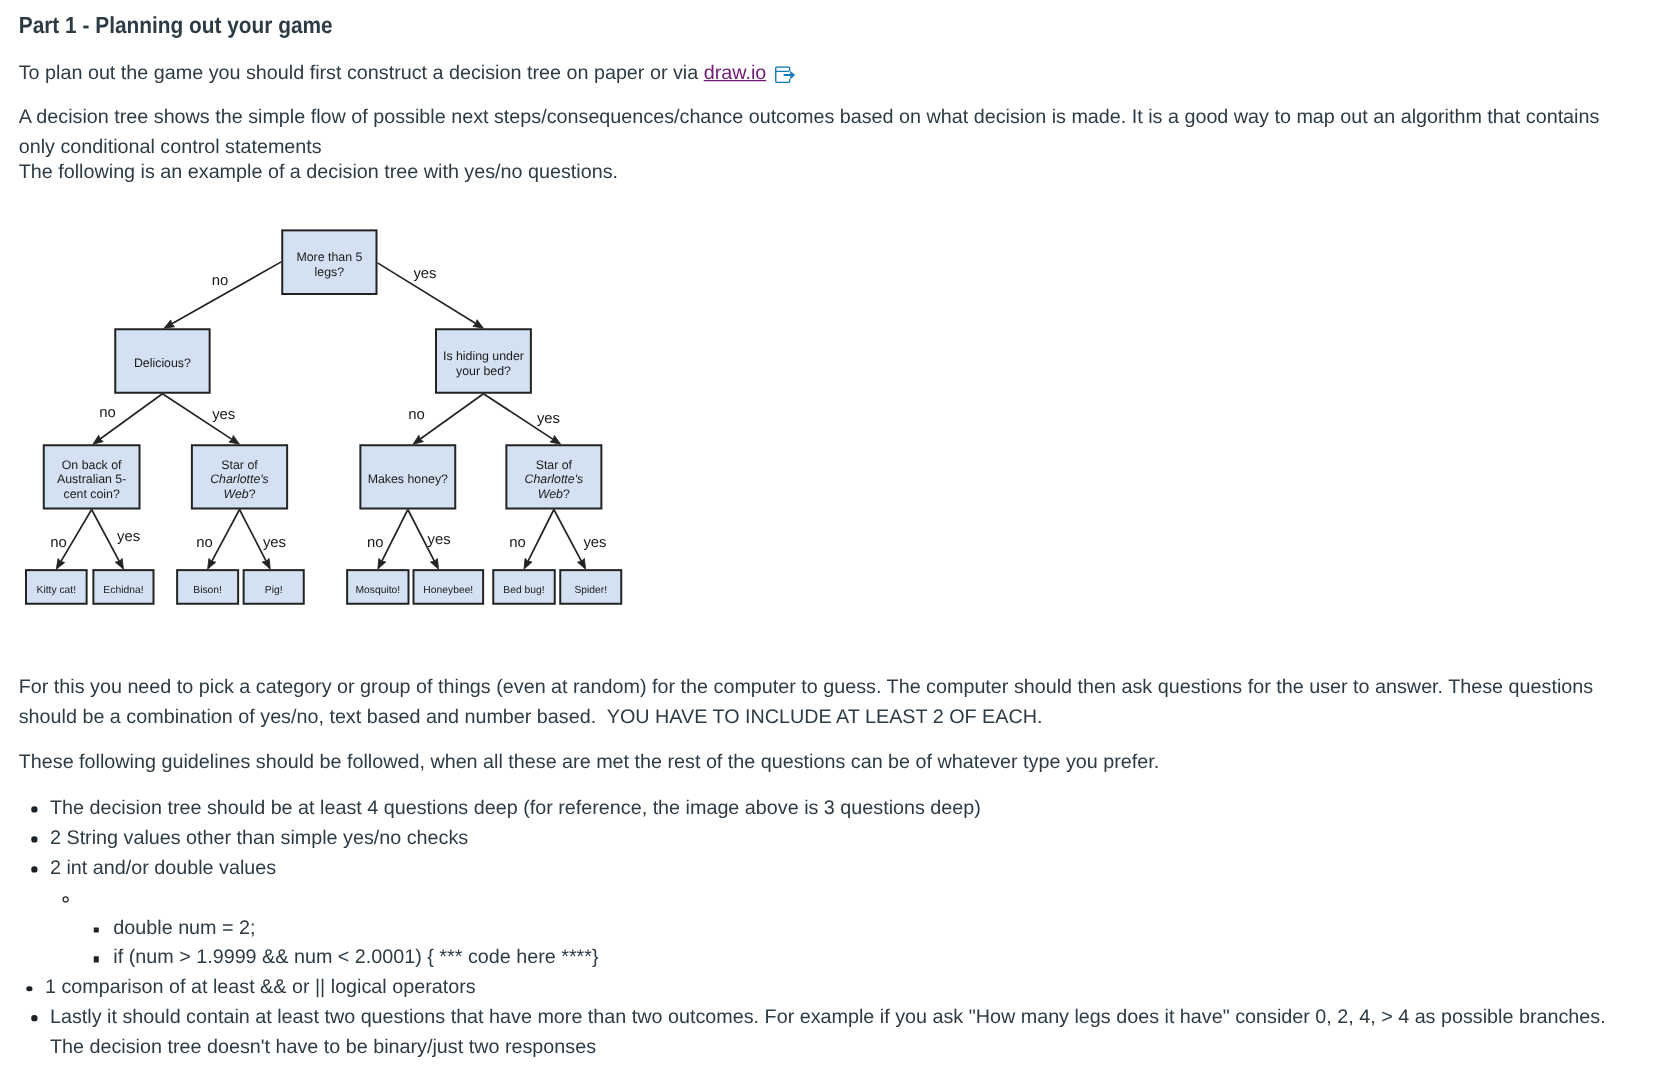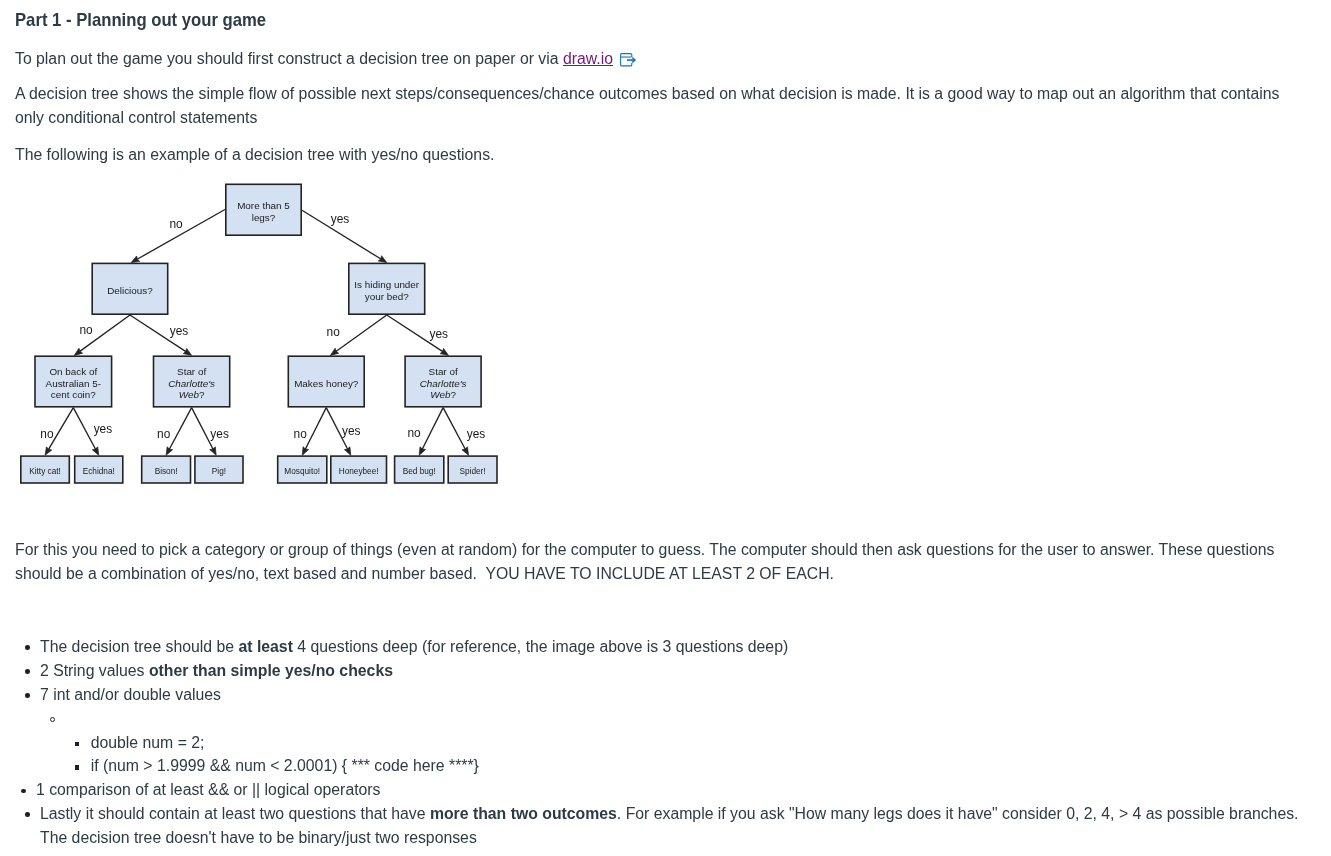--- a/index.html
+++ b/index.html
@@ -18,39 +18,39 @@
   svg.diagram{position:absolute;left:0px;top:170px;
               font-family:"Liberation Sans",sans-serif;}
   .bullets{position:absolute;left:0px;top:0px;font-size:15.8px;
            line-height:23.85px;color:#2D3B45;}
   .li{position:absolute;font-size:15.8px;line-height:23.85px;}
   .mk{position:absolute;}
   .mk.disc{width:4.6px;height:4.6px;border-radius:50%;background:#1b2329;}
   .mk.circ{width:5.2px;height:5.2px;border-radius:50%;border:1.0px solid #22282d;
            box-sizing:border-box;background:transparent;}
   .mk.sq{width:4.3px;height:4.3px;background:#1b2329;}
-  b{font-weight:bold;}
+  b{font-weight:normal;}
 </style>
 </head>
 <body>
 
 <div class="page">
 <h2 class="title">Part 1 - Planning out your game</h2>
 <p class="para" style="top:47px"><span>To plan out the game you should first construct a decision tree on paper or via </span><a class="link" href="#">draw.io</a></p>
 <span class="extlink"><svg width="18" height="14" viewBox="0 0 18 14">
         <g fill="none" stroke="#1179ba" stroke-width="1.1">
           <path d="M11.75 5.2 V1.55 a0.95 0.95 0 0 0 -0.95 -0.95 h-9.25 a0.95 0.95 0 0 0 -0.95 0.95 v10.4 a0.95 0.95 0 0 0 0.95 0.95 h9.25 a0.95 0.95 0 0 0 0.95 -0.95 v-3.6"></path>
           <path d="M0.6 4.05 H11.75"></path>
         </g>
         <path d="M11.9 4.0 v6.1" stroke="#ffffff" stroke-width="1.5" fill="none"></path>
         <path d="M12.35 5.7 v-1.75 l3.6 3.1 -3.6 3.1 v-1.75 z" fill="#1179ba" stroke="#1179ba" stroke-width="0.3" stroke-linejoin="miter"></path>
         <path d="M6.9 7.05 H12.5" fill="none" stroke="#1179ba" stroke-width="1.65"></path>
       </svg></span>
 <p class="para" style="top:82px">A decision tree shows the simple flow of possible next steps/consequences/chance outcomes based on what decision is made. It is a good way to map out an algorithm that contains only conditional control statements</p>
-<p class="para" style="top:143px">The following is an example of a decision tree with yes/no questions.</p>
+<p class="para" style="top:126px">The following is an example of a decision tree with yes/no questions.</p>
 <svg class="diagram" width="520" height="330" viewBox="0 0 520 330">
 <g>
 <path d="M 225.00 39.50 L 137.12 89.25" fill="none" stroke="#232323" stroke-width="1.35"></path>
 <path d="M 131.20 92.60 L 136.63 85.96 L 137.33 89.13 L 139.69 91.36 Z" fill="#232323" stroke="#232323" stroke-width="0.7" stroke-linejoin="miter"></path>
 <path d="M 302.00 40.30 L 380.96 89.03" fill="none" stroke="#232323" stroke-width="1.35"></path>
 <path d="M 386.75 92.60 L 378.31 91.04 L 380.76 88.90 L 381.57 85.76 Z" fill="#232323" stroke="#232323" stroke-width="0.7" stroke-linejoin="miter"></path>
 <path d="M 129.95 145.00 L 79.80 181.41" fill="none" stroke="#232323" stroke-width="1.35"></path>
 <path d="M 74.30 185.40 L 78.95 178.19 L 80.00 181.26 L 82.60 183.21 Z" fill="#232323" stroke="#232323" stroke-width="0.7" stroke-linejoin="miter"></path>
 <path d="M 129.95 145.00 L 185.91 181.67" fill="none" stroke="#232323" stroke-width="1.35"></path>
 <path d="M 191.60 185.40 L 183.21 183.61 L 185.71 181.54 L 186.61 178.42 Z" fill="#232323" stroke="#232323" stroke-width="0.7" stroke-linejoin="miter"></path>
@@ -156,23 +156,24 @@
 <rect x="394.60" y="286.10" width="49.20" height="26.90" fill="#d4e1f2" stroke="#232323" stroke-width="1.6"></rect>
 <text x="419.20" y="304.17" text-anchor="middle" font-size="8.25" fill="#1a1a1a">Bed bug!</text>
 </g>
 <g>
 <rect x="448.20" y="286.10" width="48.80" height="26.90" fill="#d4e1f2" stroke="#232323" stroke-width="1.6"></rect>
 <text x="472.60" y="304.17" text-anchor="middle" font-size="8.25" fill="#1a1a1a">Spider!</text>
 </g>
 </g>
 </svg>
 <p class="para" style="top:538px">For this you need to pick a category or group of things (even at random) for the computer to guess. The computer should then ask questions for the user to answer. These questions should be a combination of yes/no, text based and number based.  YOU HAVE TO INCLUDE AT LEAST 2 OF EACH.</p>
+<p class="para" style="top:597.5px">These following guidelines should be followed, when all these are met the rest of the questions can be of whatever type you prefer.</p>
 <div class="bullets">
 <div class="li" style="top:635.1px;left:40.0px;width:1270px"><span class="mk disc" style="left:-15.1px;top:10.4px"></span><span>The decision tree should be </span><b>at least</b><span> 4 questions deep (for reference, the image above is 3 questions deep)</span></div>
 <div class="li" style="top:658.95px;left:40.0px;width:1270px"><span class="mk disc" style="left:-15.1px;top:10.4px"></span><span>2 String values </span><b>other than simple yes/no checks</b></div>
-<div class="li" style="top:682.8px;left:40.0px;width:1270px"><span class="mk disc" style="left:-15.1px;top:10.4px"></span><span>7 int and/or double values</span></div>
+<div class="li" style="top:682.8px;left:40.0px;width:1270px"><span class="mk disc" style="left:-15.1px;top:10.4px"></span><span>2 int and/or double values</span></div>
 <div class="li" style="top:706.65px;left:66.3px;width:1244px"><span class="mk circ" style="left:-16.7px;top:10.1px"></span></div>
 <div class="li" style="top:730.5px;left:90.7px;width:1219px"><span class="mk sq" style="left:-16.0px;top:11.1px"></span><span>double num = 2;</span></div>
 <div class="li" style="top:754.35px;left:90.7px;width:1219px"><span class="mk sq" style="left:-16.0px;top:11.1px"></span><span>if (num &gt; 1.9999 &amp;&amp; num &lt; 2.0001) { *** code here ****}</span></div>
 <div class="li" style="top:778.2px;left:36px;width:1270px"><span class="mk disc" style="left:-15.1px;top:10.4px"></span><span>1 comparison of at least &amp;&amp; or || logical operators</span></div>
 <div class="li" style="top:802.05px;left:40.0px;width:1270px"><span class="mk disc" style="left:-15.1px;top:10.4px"></span><span>Lastly it should contain at least two questions that have </span><b>more than two outcomes</b><span>. For example if you ask "How many legs does it have" consider 0, 2, 4, &gt; 4 as possible branches. The decision tree doesn't have to be binary/just two responses</span></div>
 </div>
 </div>
 
 </body></html>

